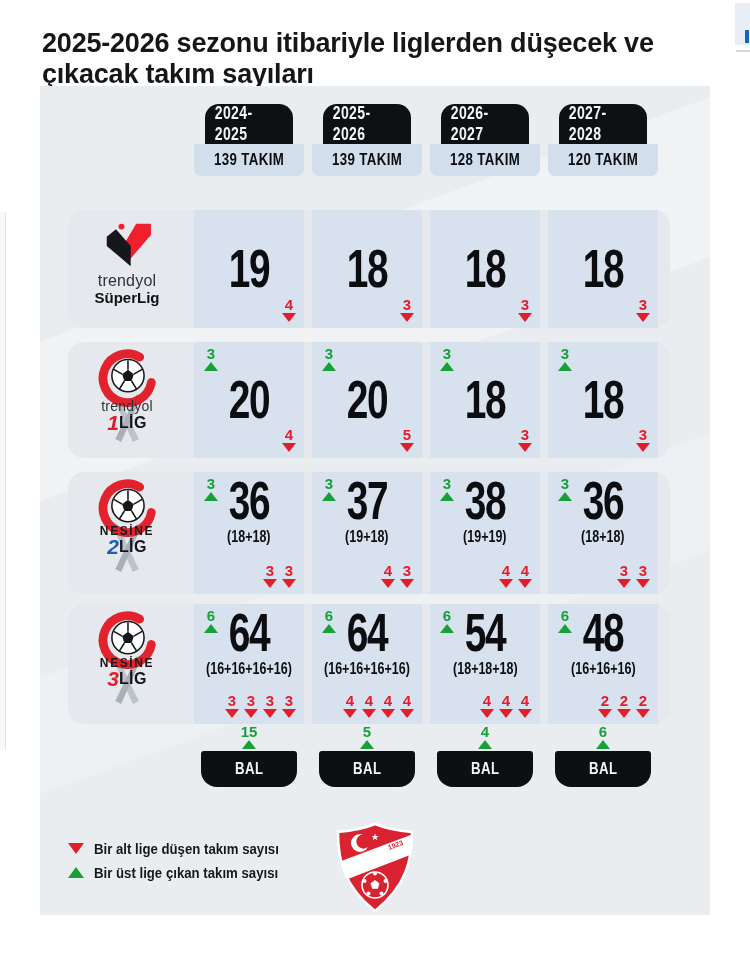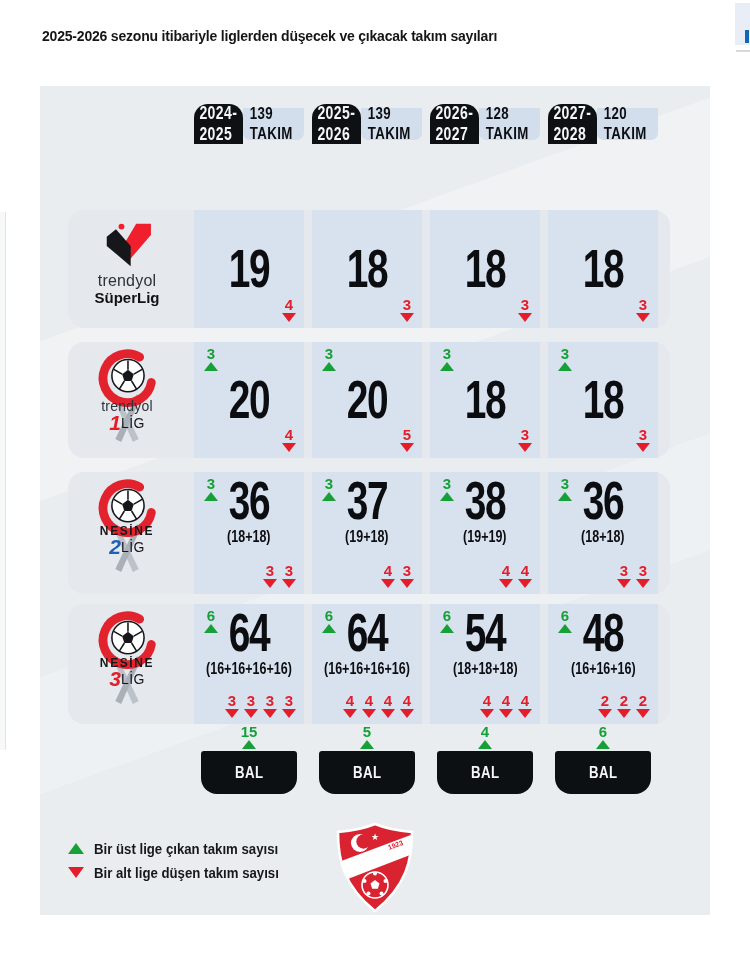--- a/index.html
+++ b/index.html
@@ -11,36 +11,36 @@
     --bg:#eaedf0;
     --ink:#0c0d10;
   }
   *{margin:0;padding:0;box-sizing:border-box;}
   html,body{width:750px;height:962px;}
   body{
     position:relative;width:750px;height:962px;background:#ffffff;overflow:hidden;
     font-family:"Liberation Sans", sans-serif;color:var(--ink);
   }
   
-  .title{position:absolute;left:42px;top:28px;width:668px;font-size:14px;font-weight:bold;color:#161616;letter-spacing:-0.2px;}
+  .title{position:absolute;left:42px;top:28px;width:668px;font-size:27px;font-weight:bold;color:#161616;letter-spacing:-0.2px;}
   
   .left-strip{position:absolute;left:0;top:212px;width:6px;height:538px;background:#f7f8f8;border-right:1px solid #e4e4e4;}
   .tr-block{position:absolute;right:0;top:3px;width:15px;height:42px;background:#e9eef6;}
   .tr-line{position:absolute;right:0;top:50px;width:14px;height:2px;background:#d9d9d9;}
   .tr-blue{position:absolute;right:1px;top:30px;width:4px;height:13px;background:#1068b8;}
   
   .info{position:absolute;left:40px;top:86px;width:670px;height:829px;background:var(--bg);overflow:hidden;}
   .wm{position:absolute;background:rgba(255,255,255,.30);pointer-events:none;}
   .wm1{width:900px;height:150px;transform:rotate(-20deg);top:140px;left:-120px;}
   .wm2{width:900px;height:110px;transform:rotate(-20deg);top:460px;left:-80px;background:rgba(255,255,255,.22);}
   
   .grid5{position:absolute;left:28px;width:602px;display:grid;grid-template-columns:118px 110px 110px 110px 110px;column-gap:8px;}
   
   .hdr{top:18px;}
-  .season{display:flex;align-items:center;}
+  .season{display:flex;flex-direction:column;align-items:center;}
   .tab{width:88px;height:40px;background:var(--tab);border-radius:14px 14px 0 0;display:flex;align-items:center;justify-content:center;}
   .tab span{font-size:18px;font-weight:bold;color:#f4f5f6;letter-spacing:.5px;}
   .takim{width:110px;height:32px;background:#d3deec;border-radius:0 0 7px 7px;display:flex;align-items:center;justify-content:center;}
   .takim span{font-size:17px;font-weight:bold;color:var(--ink);letter-spacing:.5px;}
   
   .cx{display:inline-block;transform:scaleX(.78);transform-origin:center;}
   .cx74{display:inline-block;transform:scaleX(.72);transform-origin:center;}
   
   .row-card{background:var(--card);border-radius:16px;padding-right:12px;}
   .r1{top:124px;height:118px;}
@@ -67,25 +67,25 @@
   .l-brand{position:absolute;width:100%;text-align:center;font-size:14px;color:#2e3338;letter-spacing:.2px;}
   .l-name{position:absolute;width:100%;text-align:center;line-height:1;}
   .sl-brand{top:62px;font-size:16px;}
   .sl-name{top:80px;font-size:15px;font-weight:800;color:#101114;}
   .t1-brand{top:56px;}
   .t1-name{top:70px;}
   .ns-brand{top:52px;font-size:12px;font-weight:800;letter-spacing:1.6px;color:#16181b;}
   .ns-name{top:64px;}
   .lignum{font-style:italic;font-weight:800;font-size:21px;vertical-align:-2px;}
   .n1{color:var(--red);} .n2{color:#1d60b5;} .n3{color:var(--red);}
-  .ligtxt{font-weight:400;font-size:14px;color:#13151a;letter-spacing:.4px;}
+  .ligtxt{font-weight:700;font-size:16px;color:#13151a;letter-spacing:.4px;}
   
   .balrow{top:638px;}
   .bal-col{display:flex;flex-direction:column;align-items:center;}
-  .bal-box{width:96px;height:43px;background:#0d1013;border-radius:3px 3px 16px 16px;display:flex;align-items:center;justify-content:center;margin-top:2px;}
+  .bal-box{width:96px;height:36px;background:#0d1013;border-radius:3px 3px 16px 16px;display:flex;align-items:center;justify-content:center;margin-top:2px;}
   .bal-box span{font-size:17px;font-weight:bold;color:#f4f5f6;letter-spacing:.5px;}
   
   .legend{position:absolute;left:28px;top:754px;display:flex;flex-direction:column;gap:7px;}
   .leg-line{display:flex;align-items:center;gap:10px;}
   .leg-tri{width:0;height:0;}
   .leg-up{border-left:8px solid transparent;border-right:8px solid transparent;border-bottom:11px solid var(--green);}
   .leg-down{border-left:8px solid transparent;border-right:8px solid transparent;border-top:11px solid var(--red);}
   .leg-txt{font-size:15px;font-weight:800;color:#17181c;transform:scaleX(.88);transform-origin:left center;display:inline-block;white-space:nowrap;}
   
   .tff{position:absolute;left:293px;top:735px;width:84px;height:94px;}
@@ -518,26 +518,26 @@
           <span class="tri tup"></span>
         </span>
       <div class="bal-box">
           <span class="cx">BAL</span>
         </div>
     </div>
   </div>
 
   <div class="legend">
     <div class="leg-line">
+      <span class="leg-tri leg-down"></span>
+      <span class="leg-txt">Bir alt lige düşen takım sayısı</span>
+    </div>
+    <div class="leg-line">
       <span class="leg-tri leg-up"></span>
       <span class="leg-txt">Bir üst lige çıkan takım sayısı</span>
-    </div>
-    <div class="leg-line">
-      <span class="leg-tri leg-down"></span>
-      <span class="leg-txt">Bir alt lige düşen takım sayısı</span>
     </div>
   </div>
 
   <svg class="tff" viewBox="0 0 84 94">
     <defs>
       <clipPath id="shieldclip">
         <path d="M42 3 C54 8 68 10 79 11 C79 38 74 64 42 90 C10 64 5 38 5 11 C16 10 30 8 42 3 Z"></path>
       </clipPath>
     </defs>
     <path d="M42 3 C54 8 68 10 79 11 C79 38 74 64 42 90 C10 64 5 38 5 11 C16 10 30 8 42 3 Z" fill="#d92330" stroke="#ffffff" stroke-width="2.5"></path>

